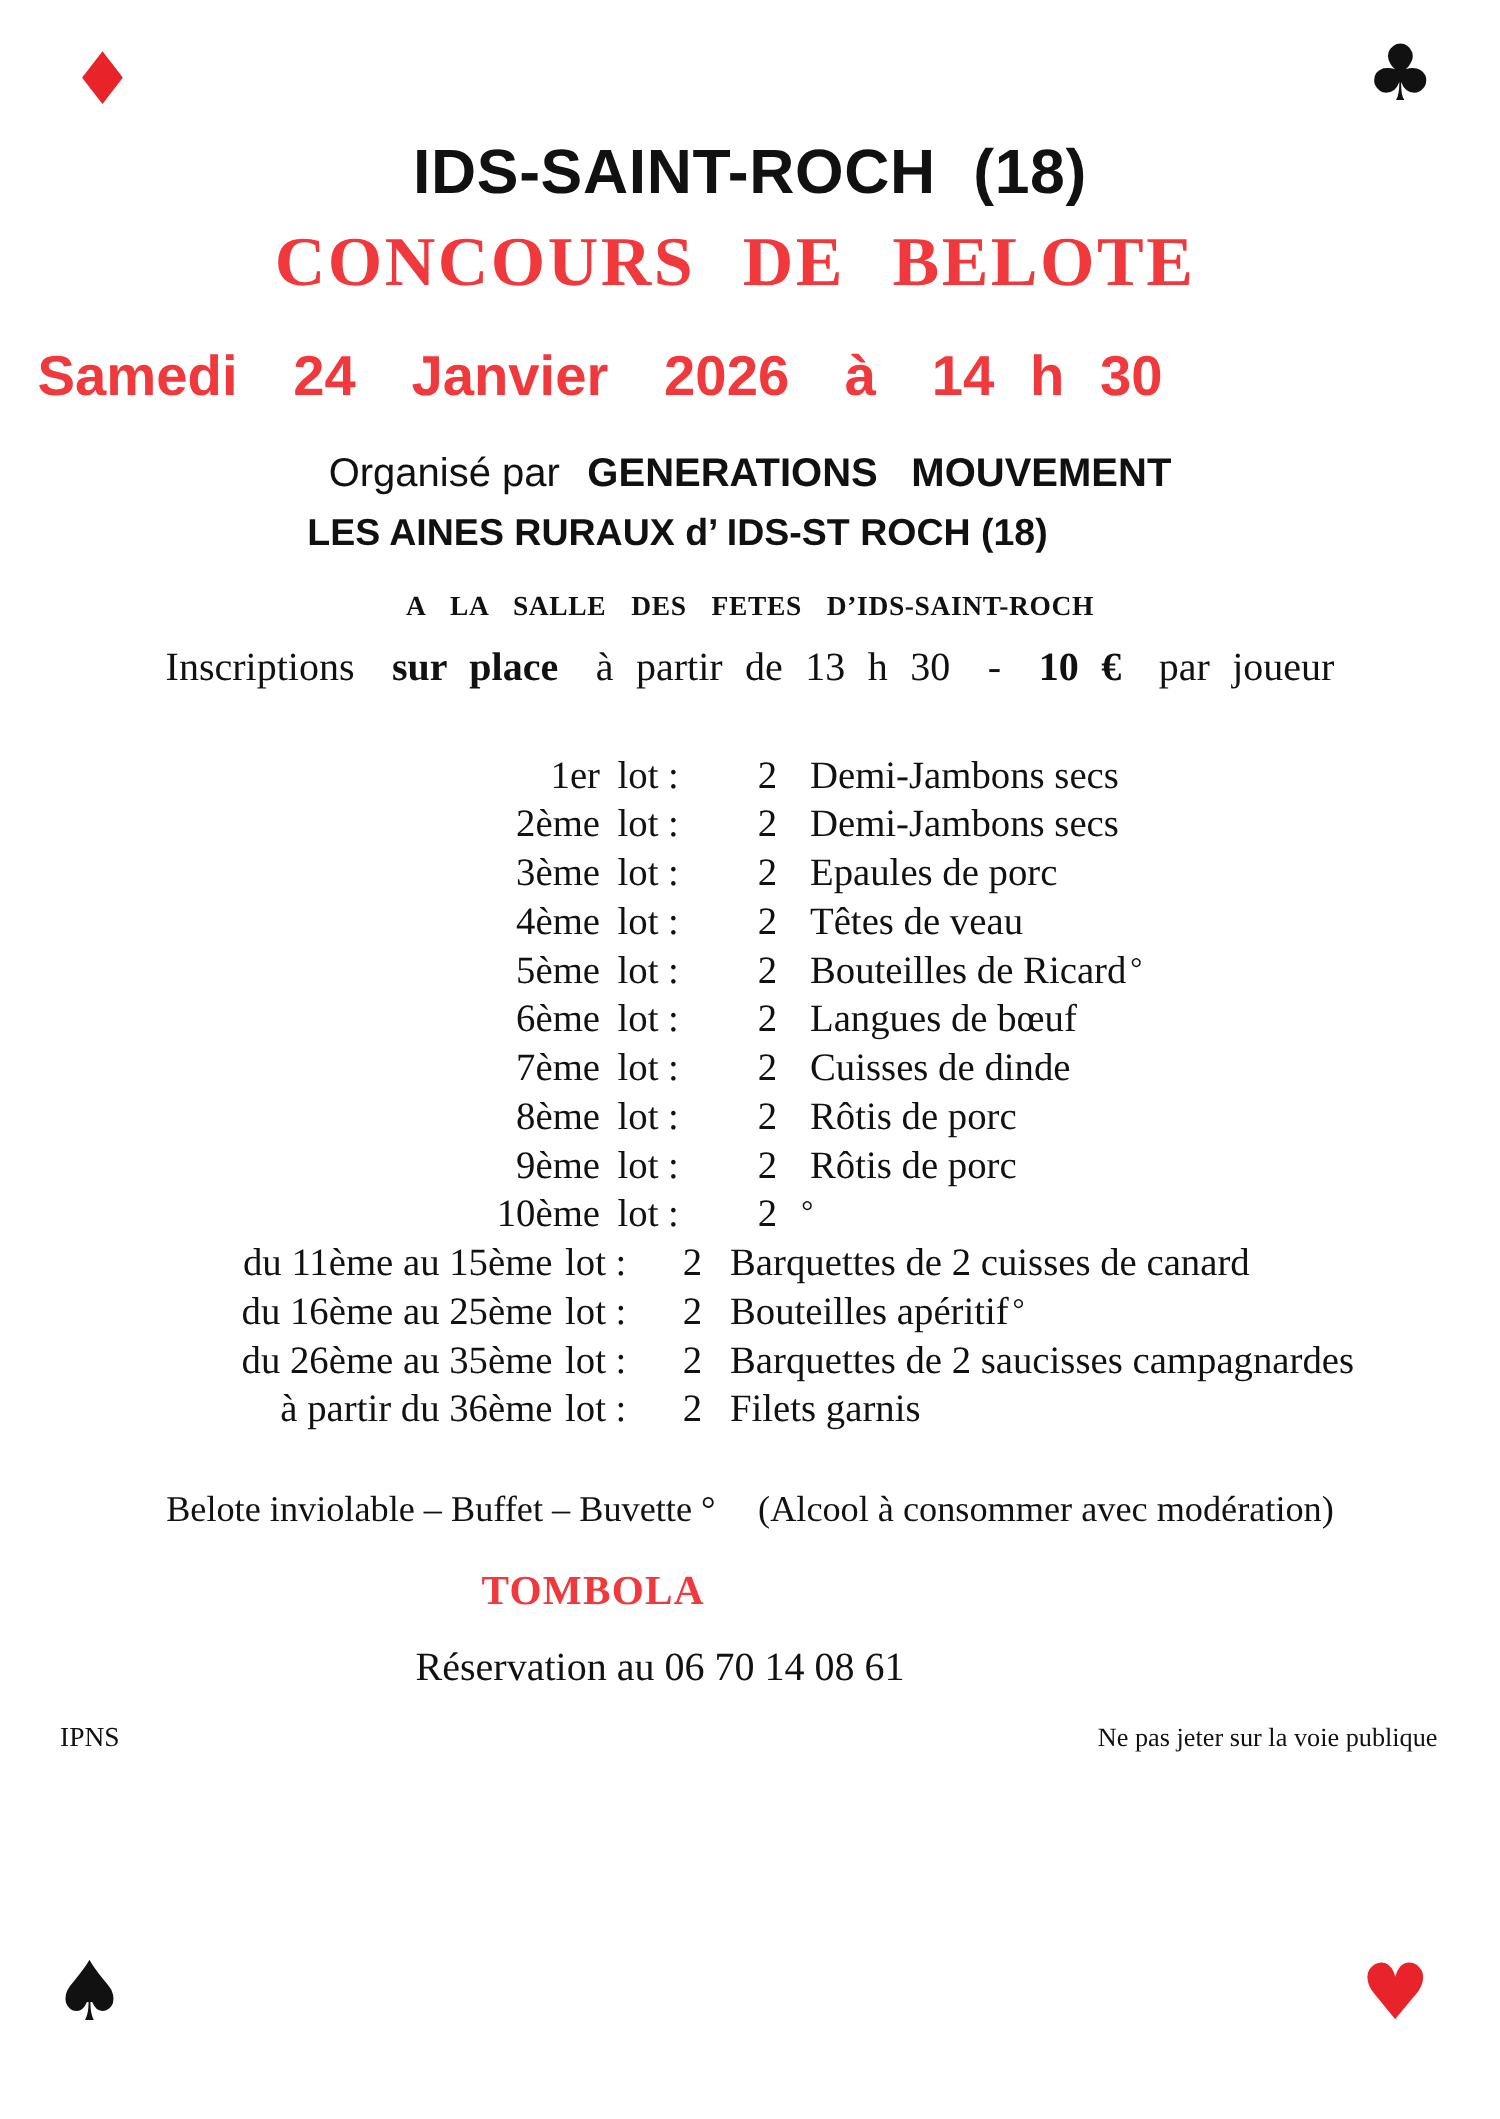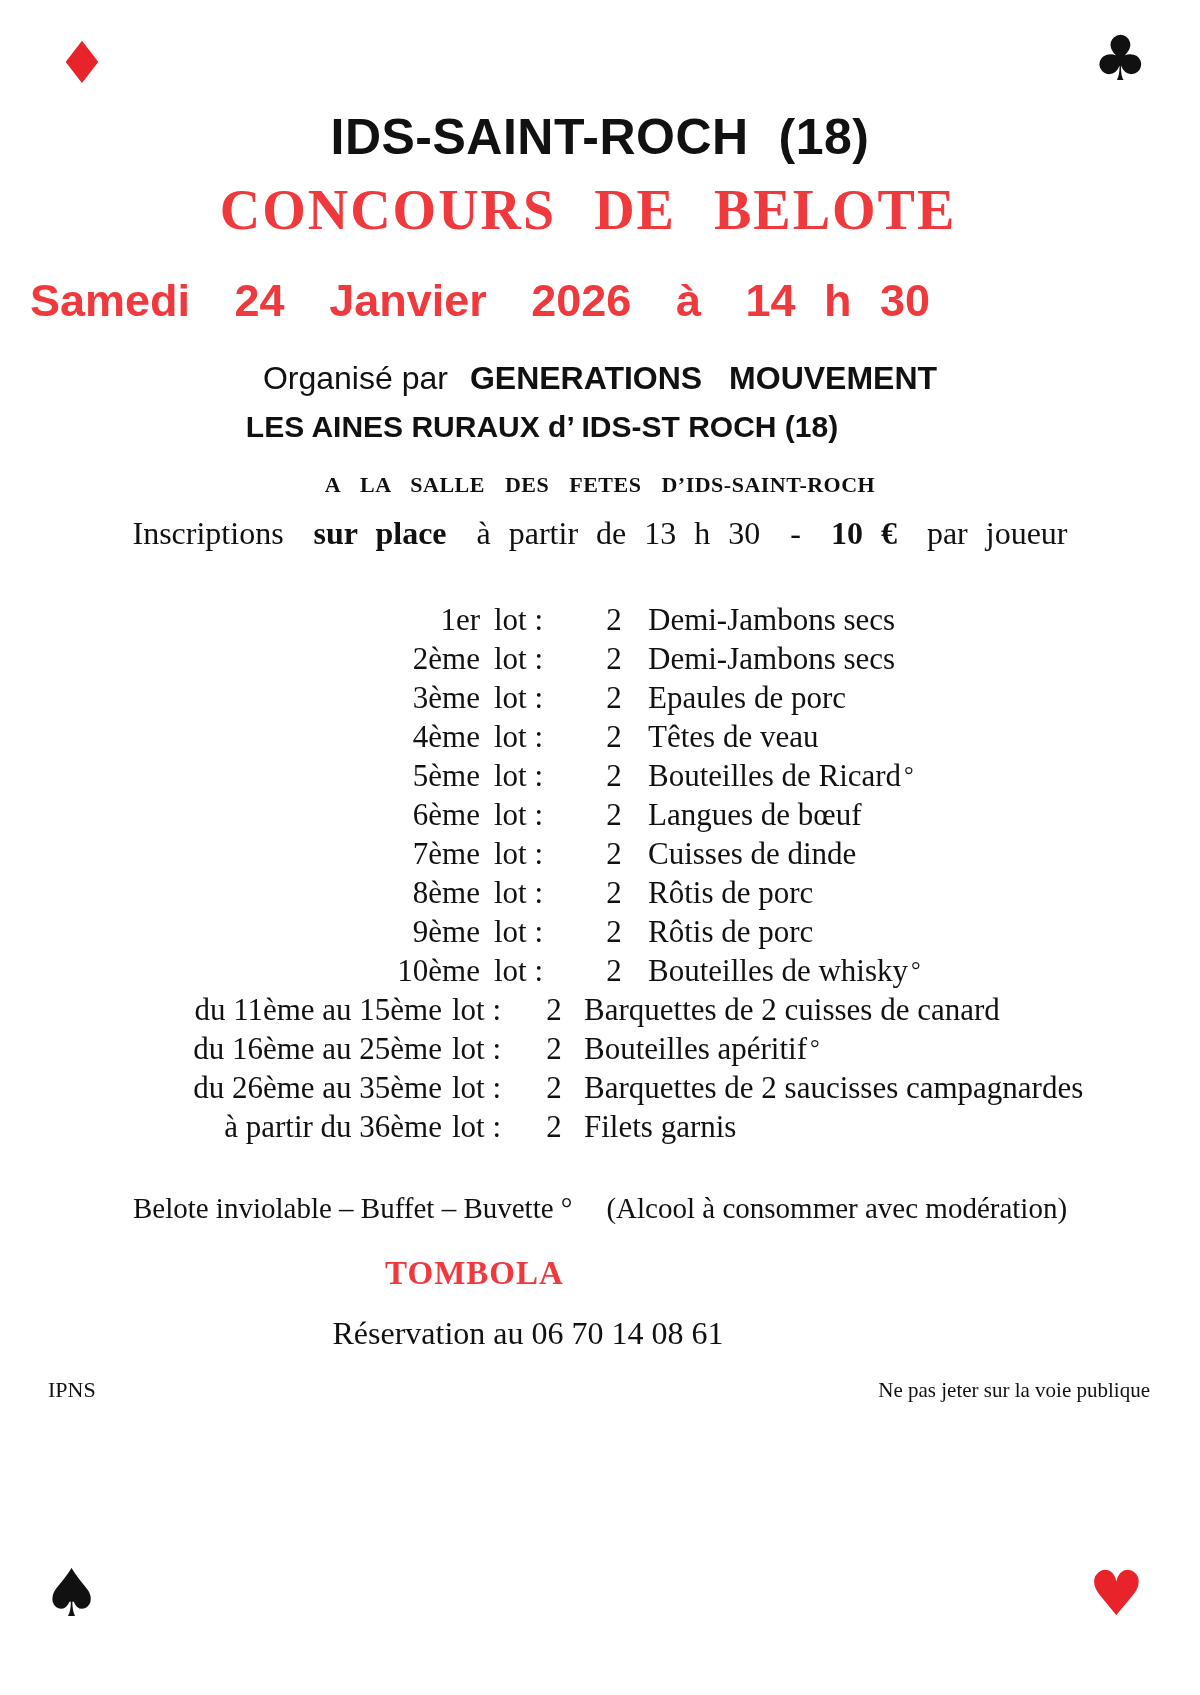--- a/index.html
+++ b/index.html
@@ -353,21 +353,20 @@
       <div class="prize-row single">
         <span class="rank">9ème</span>
         <span class="lotword">lot :</span>
         <span class="qty">2</span>
         <span class="item">Rôtis de porc</span>
       </div>
       <div class="prize-row single">
         <span class="rank">10ème</span>
         <span class="lotword">lot :</span>
         <span class="qty">2</span>
-        <span class="item">Bouteilles de whisky</span>
         <span class="deg">°</span>
       </div>
       <div class="prize-row range">
         <span class="rank">du 11ème   au   15ème</span>
         <span class="lotword">lot :</span>
         <span class="qty">2</span>
         <span class="item">Barquettes de 2 cuisses de canard</span>
       </div>
       <div class="prize-row range">
         <span class="rank">du 16ème   au   25ème</span>

